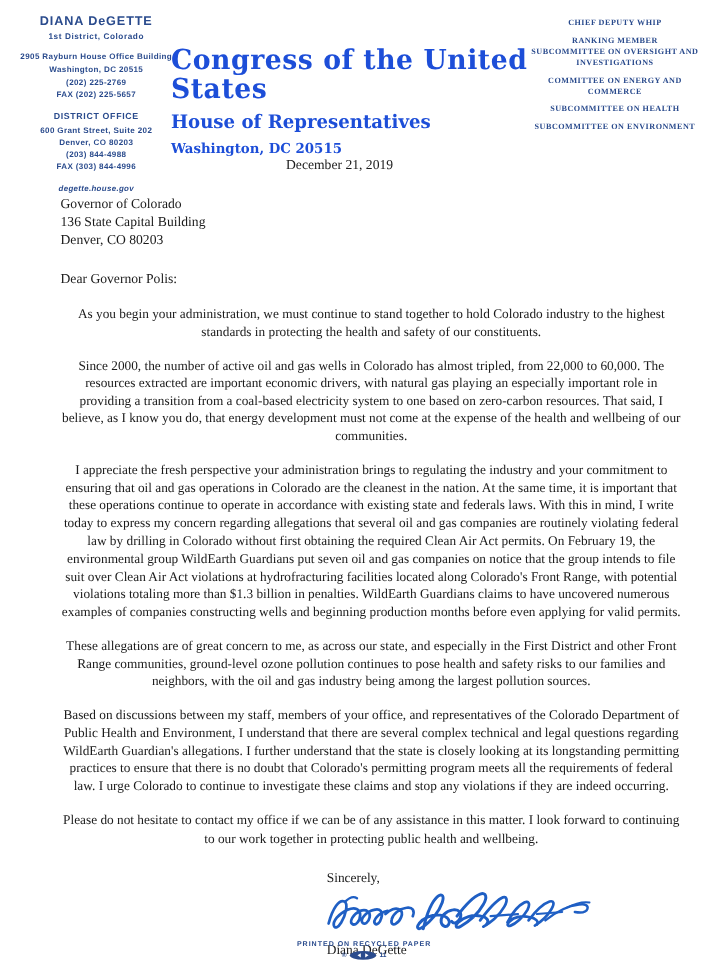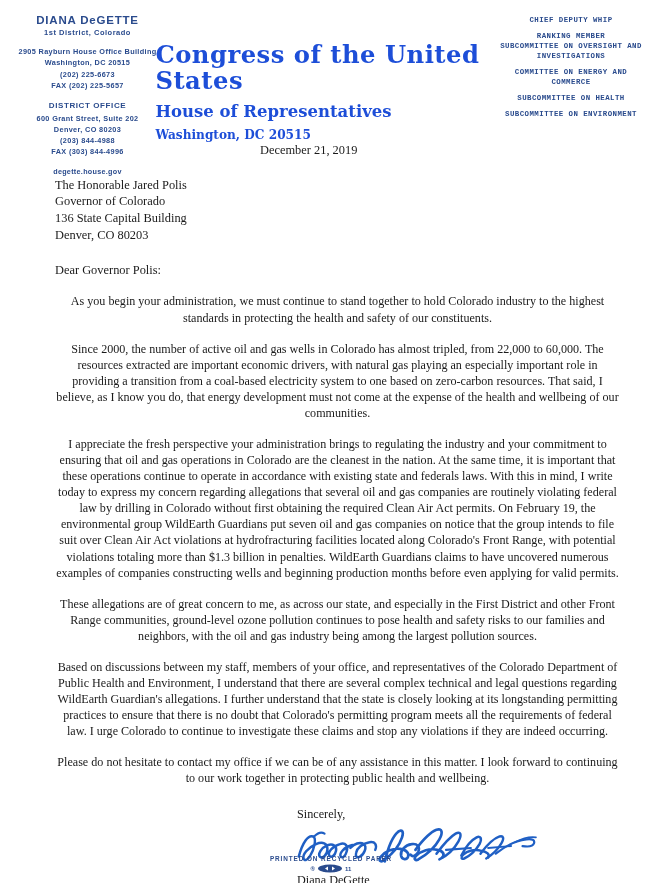--- a/index.html
+++ b/index.html
@@ -60,20 +60,21 @@
   .lh-block .office-title {
     font-size: 8px;
     letter-spacing: 0.6px;
   }
   .lh-web {
     margin-top: 9px;
     font-size: 7.2px;
     font-weight: bold;
     letter-spacing: 0.3px;
     color: #2a4b8d;
+    font-style: italic;
   }
 
   .lh-center {
     position: absolute;
     left: 150px;
     top: 42px;
     width: 360px;
     text-align: left;
     color: #1d4ed8;
   }
@@ -96,26 +97,26 @@
   .mast-3 {
     font-family: "DejaVu Serif", serif;
     font-weight: bold;
     font-size: 12.5px;
     margin-top: 6px;
     transform: scaleX(0.97);
   }
 
   .lh-right {
     position: absolute;
-    right: 2px;
+    right: 14px;
     top: 16px;
     width: 178px;
     text-align: center;
     color: #2a4b8d;
-    font-family: Liberation Mono, monospace;
+    font-family: Liberation Serif, serif;
     font-size: 7.4px;
     font-weight: bold;
     letter-spacing: 0.45px;
     line-height: 1.35;
   }
   .lh-right .r-item {
     margin-bottom: 6px;
   }
   .lh-right .r-item:last-child { margin-bottom: 0; }
 
@@ -198,21 +199,21 @@
 
   <div class="letterhead">
 
     <div class="lh-left">
       <div class="lh-name">DIANA DeGETTE</div>
       <div class="lh-district">1st District, Colorado</div>
 
       <div class="lh-block">
         <div>2905 Rayburn House Office Building</div>
         <div>Washington, DC 20515</div>
-        <div>(202) 225-6673</div>
+        <div>(202) 225-2769</div>
         <div>FAX (202) 225-5657</div>
       </div>
 
       <div class="lh-block">
         <div class="office-title">DISTRICT OFFICE</div>
         <div>600 Grant Street, Suite 202</div>
         <div>Denver, CO 80203</div>
         <div>(203) 844-4988</div>
         <div>FAX (303) 844-4996</div>
       </div>
@@ -240,21 +241,20 @@
       <div class="r-item">SUBCOMMITTEE ON HEALTH</div>
       <div class="r-item">SUBCOMMITTEE ON ENVIRONMENT</div>
     </div>
   </div>
 
   <div class="letter-body">
 
     <div class="date-line">December 21, 2019</div>
 
     <div>
-      <div class="addr-line">The Honorable Jared Polis</div>
       <div class="addr-line">Governor of Colorado</div>
       <div class="addr-line">136 State Capital Building</div>
       <div class="addr-line">Denver, CO 80203</div>
     </div>
 
     <div class="salutation">Dear Governor Polis:</div>
 
     <p class="para">As you begin your administration, we must continue to stand together to hold Colorado industry to the highest standards in protecting the health and safety of our constituents.</p>
     <p class="para">Since 2000, the number of active oil and gas wells in Colorado has almost tripled, from 22,000 to 60,000. The resources extracted are important economic drivers, with natural gas playing an especially important role in providing a transition from a coal-based electricity system to one based on zero-carbon resources. That said, I believe, as I know you do, that energy development must not come at the expense of the health and wellbeing of our communities.</p>
     <p class="para">I appreciate the fresh perspective your administration brings to regulating the industry and your commitment to ensuring that oil and gas operations in Colorado are the cleanest in the nation. At the same time, it is important that these operations continue to operate in accordance with existing state and federals laws. With this in mind, I write today to express my concern regarding allegations that several oil and gas companies are routinely violating federal law by drilling in Colorado without first obtaining the required Clean Air Act permits. On February 19, the environmental group WildEarth Guardians put seven oil and gas companies on notice that the group intends to file suit over Clean Air Act violations at hydrofracturing facilities located along Colorado's Front Range, with potential violations totaling more than $1.3 billion in penalties. WildEarth Guardians claims to have uncovered numerous examples of companies constructing wells and beginning production months before even applying for valid permits.</p>

